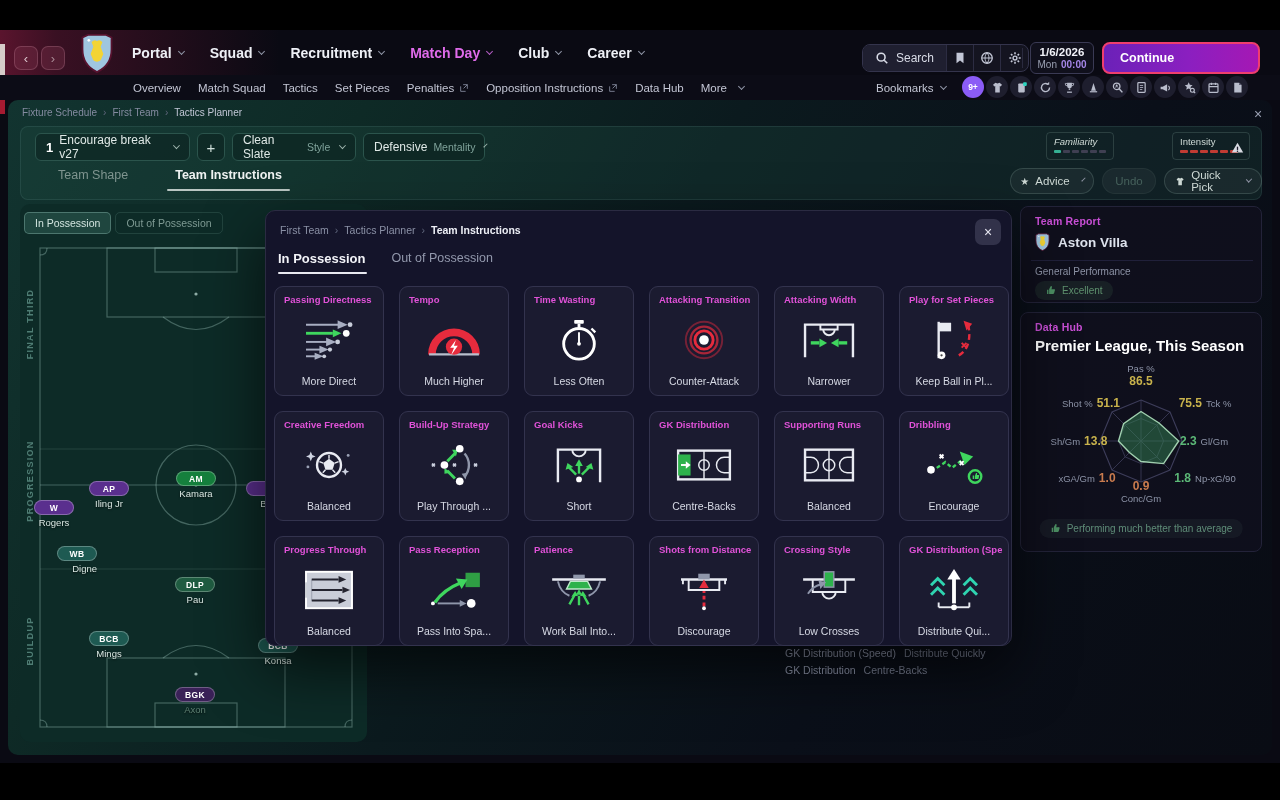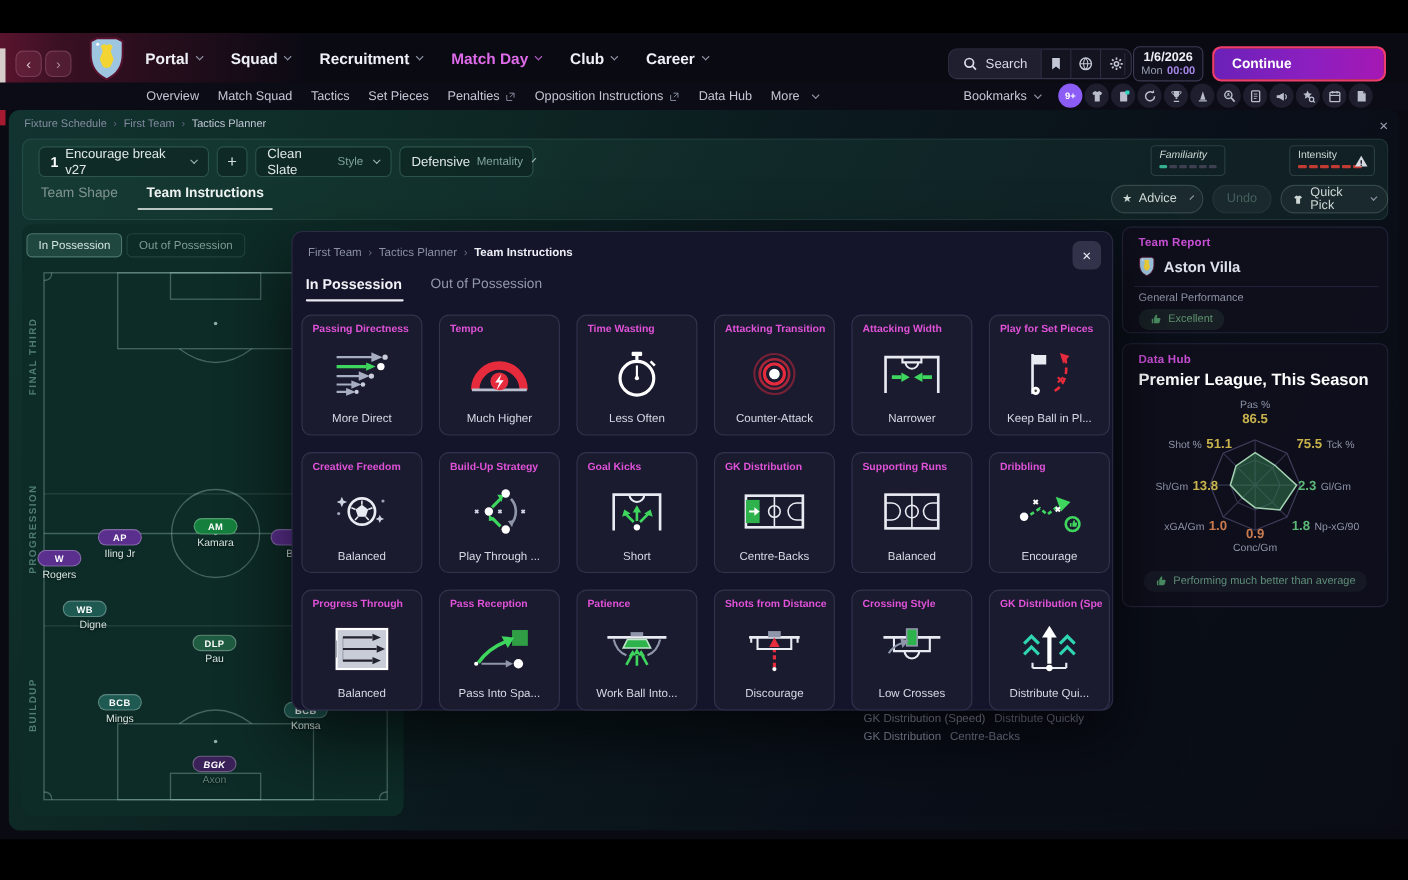--- a/index.html
+++ b/index.html
@@ -61,21 +61,21 @@
   .meter .mlab{font-size:9.5px;color:#cfdad6;}
   .meter .segs{display:flex;gap:2px;margin-top:3px;}
   .seg{width:8px;height:3px;background:#3f3f52;border-radius:1px;}
   .seg.on{background:#35b093;}
   .seg.red{background:#c23b33;}
   .fam{left:1046px;width:68px;font-style:italic;}
   .intens{left:1172px;width:78px;}
   .warn{position:absolute;right:5px;top:7px;width:13px;height:13px;}
   .warn svg{width:100%;height:100%;}
   .view-tabs{position:absolute;left:37px;top:168px;display:flex;gap:26px;align-items:flex-start;height:28px;}
-  .view-tabs .tb{font-size:12.5px;color:#7f948f;cursor:pointer;padding-bottom:9px;position:relative;}
+  .view-tabs .tb{font-size:12.5px;color:#7f948f;cursor:pointer;padding-bottom:9px;position:relative;margin-left:21px;}
   .view-tabs .tb.on{color:#eef2f1;font-weight:bold;}
   .view-tabs .tb.on::after{content:"";position:absolute;left:-8px;right:-8px;bottom:0;height:2px;background:#b9c6c2;border-radius:1px;}
   .toolbtn{position:absolute;top:168px;height:26px;border-radius:14px;background:rgba(255,255,255,.045);border:1px solid rgba(150,180,172,.22);color:#cdd8d4;font-size:11.5px;display:flex;align-items:center;justify-content:center;gap:6px;cursor:pointer;padding:0 10px;}
   .advice{left:1010px;width:84px;}
   .undo{left:1102px;width:54px;color:#45605b;border-color:rgba(150,180,172,.08);}
   .qpick{left:1164px;width:98px;}
   .star{font-size:10px;}
   .qp-ic{width:13px;height:13px;display:inline-flex;}
   .qp-ic svg{width:100%;height:100%;}
   
@@ -480,21 +480,21 @@
         </div>
         <div class="player" style="left: 89px; top: 441px;">
           <div class="p-pill" style="background: rgb(30, 90, 82);">BCB</div>
           <div class="p-name">Mings</div>
         </div>
         <div class="player" style="left: 258px; top: 448px;">
           <div class="p-pill" style="background: rgb(30, 90, 82);">BCB</div>
           <div class="p-name">Konsa</div>
         </div>
         <div class="player" style="left: 175px; top: 497px;">
-          <div class="p-pill" style="background: rgb(58, 33, 88); font-style: italic;">BGK</div>
+          <div class="p-pill" style="background: rgb(58, 33, 88);">BGK</div>
           <div class="p-name dim">Axon</div>
         </div>
       </div>
   <div class="zl" style="left: 10px; top: 120px;">FINAL THIRD</div>
       <div class="zl" style="left: 10px; top: 277px;">PROGRESSION</div>
       <div class="zl" style="left: 10px; top: 437px;">BUILDUP</div>
     </div>
 
   <div class="bg-rows">
       <div class="bg-row">

